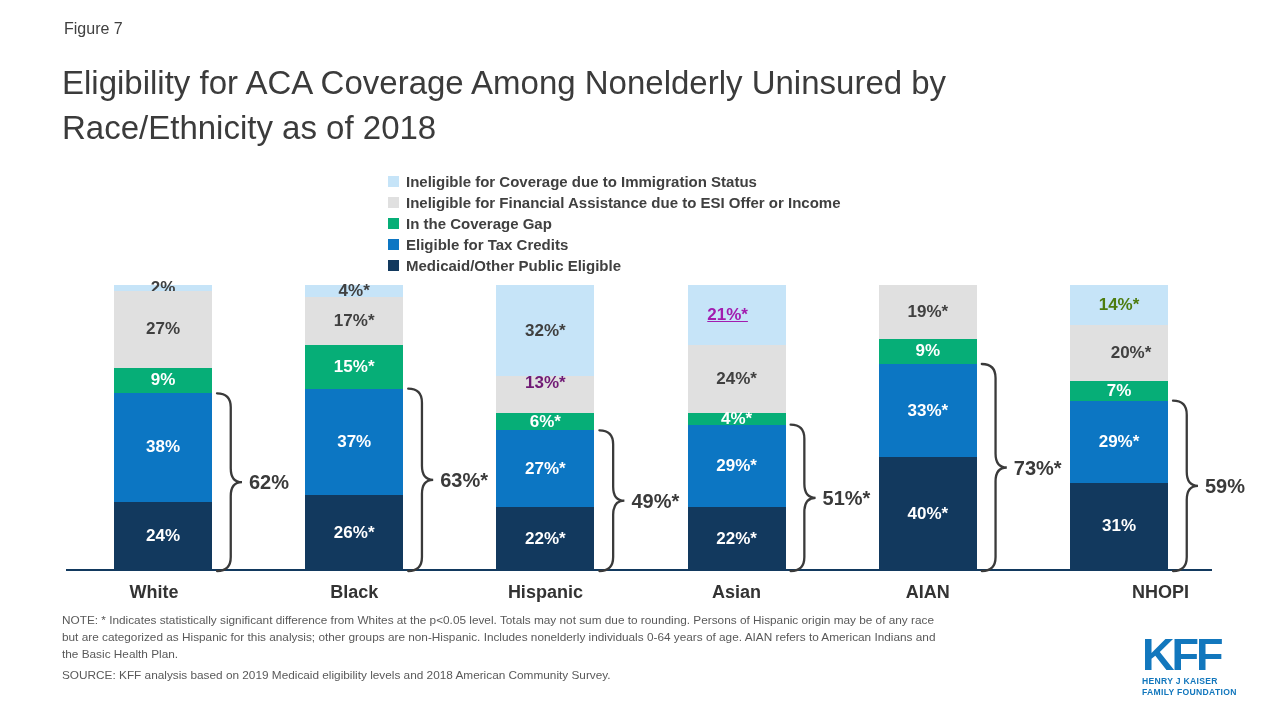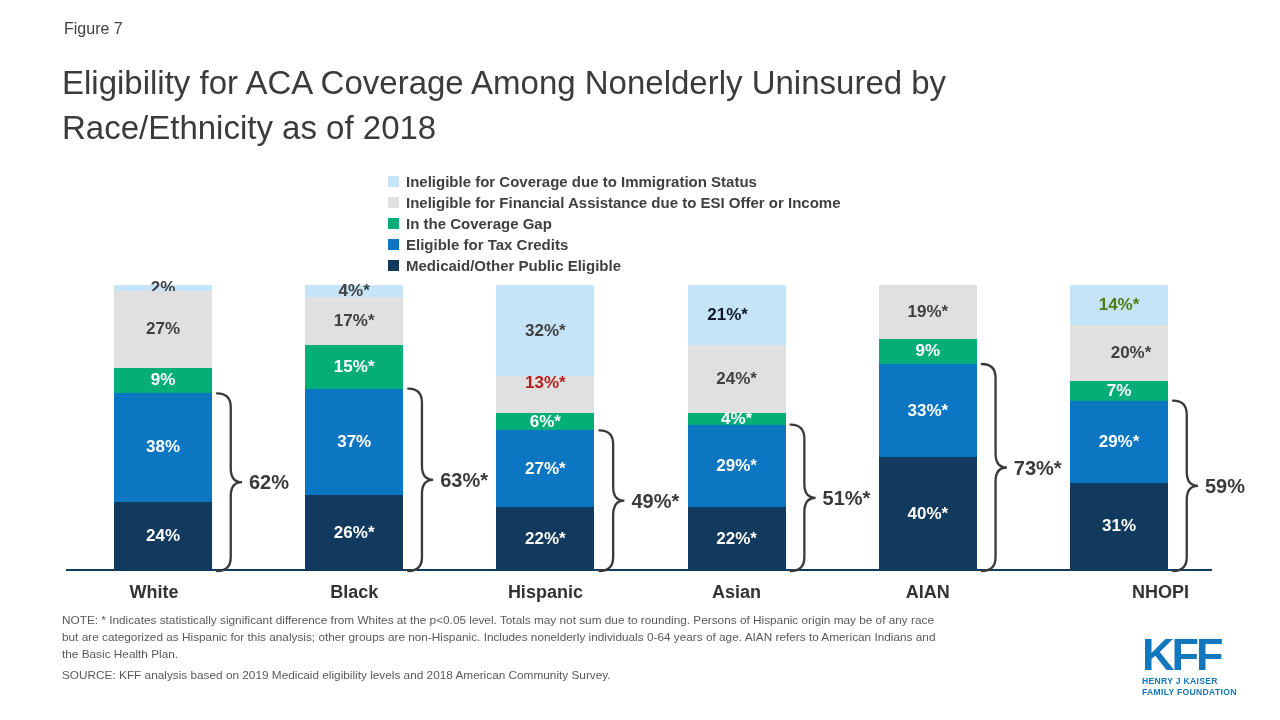--- a/index.html
+++ b/index.html
@@ -91,31 +91,31 @@
       <div class="seg-label" style="left: 305.2px; top: 357.045px; width: 98px; color: rgb(255, 255, 255);">15%*</div>
       <div class="seg" style="left: 305.2px; top: 388.636px; width: 98px; height: 106.515px; background: rgb(12, 118, 195);"></div>
       <div class="seg-label" style="left: 305.2px; top: 431.894px; width: 98px; color: rgb(255, 255, 255);">37%</div>
       <div class="seg" style="left: 305.2px; top: 495.152px; width: 98px; height: 74.8485px; background: rgb(18, 57, 94);"></div>
       <div class="seg-label" style="left: 305.2px; top: 522.576px; width: 98px; color: rgb(255, 255, 255);">26%*</div>
       <div class="cat-label" style="left: 284.2px; width: 140px;">Black</div>
       <div class="bracket-label" style="left: 440.2px; top: 466.818px;">63%*</div>
       <div class="seg" style="left: 496.4px; top: 285px; width: 98px; height: 91.2px; background: rgb(198, 228, 248);"></div>
       <div class="seg-label" style="left: 496.4px; top: 320.6px; width: 98px; color: rgb(64, 64, 64);">32%*</div>
       <div class="seg" style="left: 496.4px; top: 376.2px; width: 98px; height: 37.05px; background: rgb(224, 224, 224);"></div>
-      <div class="seg-label" style="left: 496.4px; top: 373px; width: 98px; color: #b91c1c;">13%*</div>
+      <div class="seg-label" style="left: 496.4px; top: 373px; width: 98px; color: #701a75;">13%*</div>
       <div class="seg" style="left: 496.4px; top: 413.25px; width: 98px; height: 17.1px; background: rgb(6, 174, 119);"></div>
       <div class="seg-label" style="left: 496.4px; top: 411.8px; width: 98px; color: rgb(255, 255, 255);">6%*</div>
       <div class="seg" style="left: 496.4px; top: 430.35px; width: 98px; height: 76.95px; background: rgb(12, 118, 195);"></div>
       <div class="seg-label" style="left: 496.4px; top: 458.825px; width: 98px; color: rgb(255, 255, 255);">27%*</div>
       <div class="seg" style="left: 496.4px; top: 507.3px; width: 98px; height: 62.7px; background: rgb(18, 57, 94);"></div>
       <div class="seg-label" style="left: 496.4px; top: 528.65px; width: 98px; color: rgb(255, 255, 255);">22%*</div>
       <div class="cat-label" style="left: 475.4px; width: 140px;">Hispanic</div>
       <div class="bracket-label" style="left: 631.4px; top: 487.675px;">49%*</div>
       <div class="seg" style="left: 687.6px; top: 285px; width: 98px; height: 59.85px; background: rgb(198, 228, 248);"></div>
-      <div class="seg-label" style="left: 687.6px; top: 304.925px; width: 80px; color: #0f172a;">21%*</div>
+      <div class="seg-label" style="left: 687.6px; top: 304.925px; width: 80px; color: #a21caf; text-decoration: underline;">21%*</div>
       <div class="seg" style="left: 687.6px; top: 344.85px; width: 98px; height: 68.4px; background: rgb(224, 224, 224);"></div>
       <div class="seg-label" style="left: 687.6px; top: 369.05px; width: 98px; color: rgb(64, 64, 64);">24%*</div>
       <div class="seg" style="left: 687.6px; top: 413.25px; width: 98px; height: 11.4px; background: rgb(6, 174, 119);"></div>
       <div class="seg-label" style="left: 687.6px; top: 408.95px; width: 98px; color: rgb(255, 255, 255);">4%*</div>
       <div class="seg" style="left: 687.6px; top: 424.65px; width: 98px; height: 82.65px; background: rgb(12, 118, 195);"></div>
       <div class="seg-label" style="left: 687.6px; top: 455.975px; width: 98px; color: rgb(255, 255, 255);">29%*</div>
       <div class="seg" style="left: 687.6px; top: 507.3px; width: 98px; height: 62.7px; background: rgb(18, 57, 94);"></div>
       <div class="seg-label" style="left: 687.6px; top: 528.65px; width: 98px; color: rgb(255, 255, 255);">22%*</div>
       <div class="cat-label" style="left: 666.6px; width: 140px;">Asian</div>
       <div class="bracket-label" style="left: 822.6px; top: 484.825px;">51%*</div>

